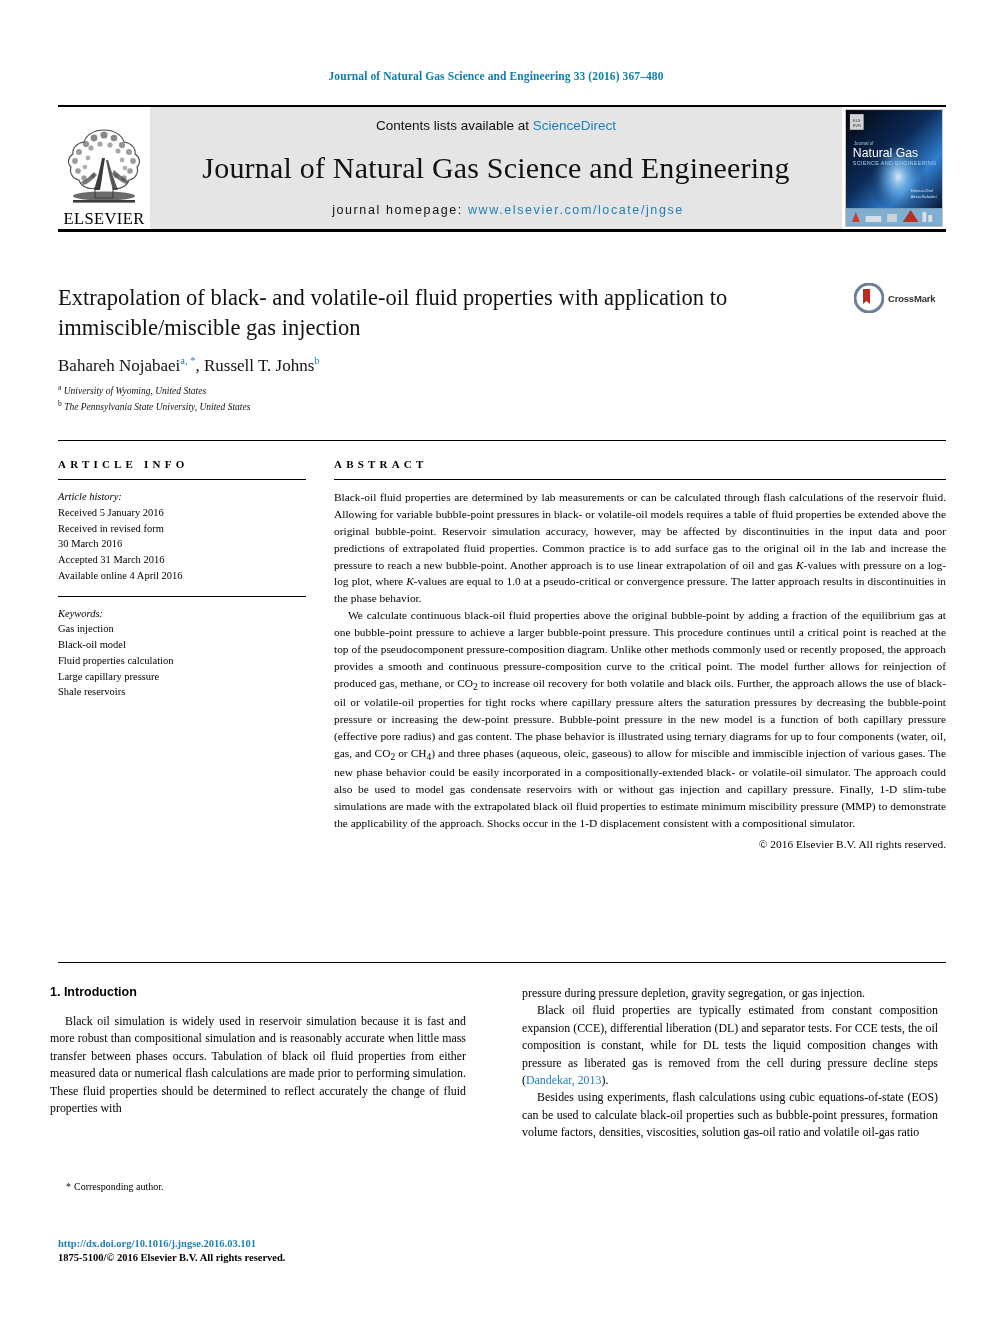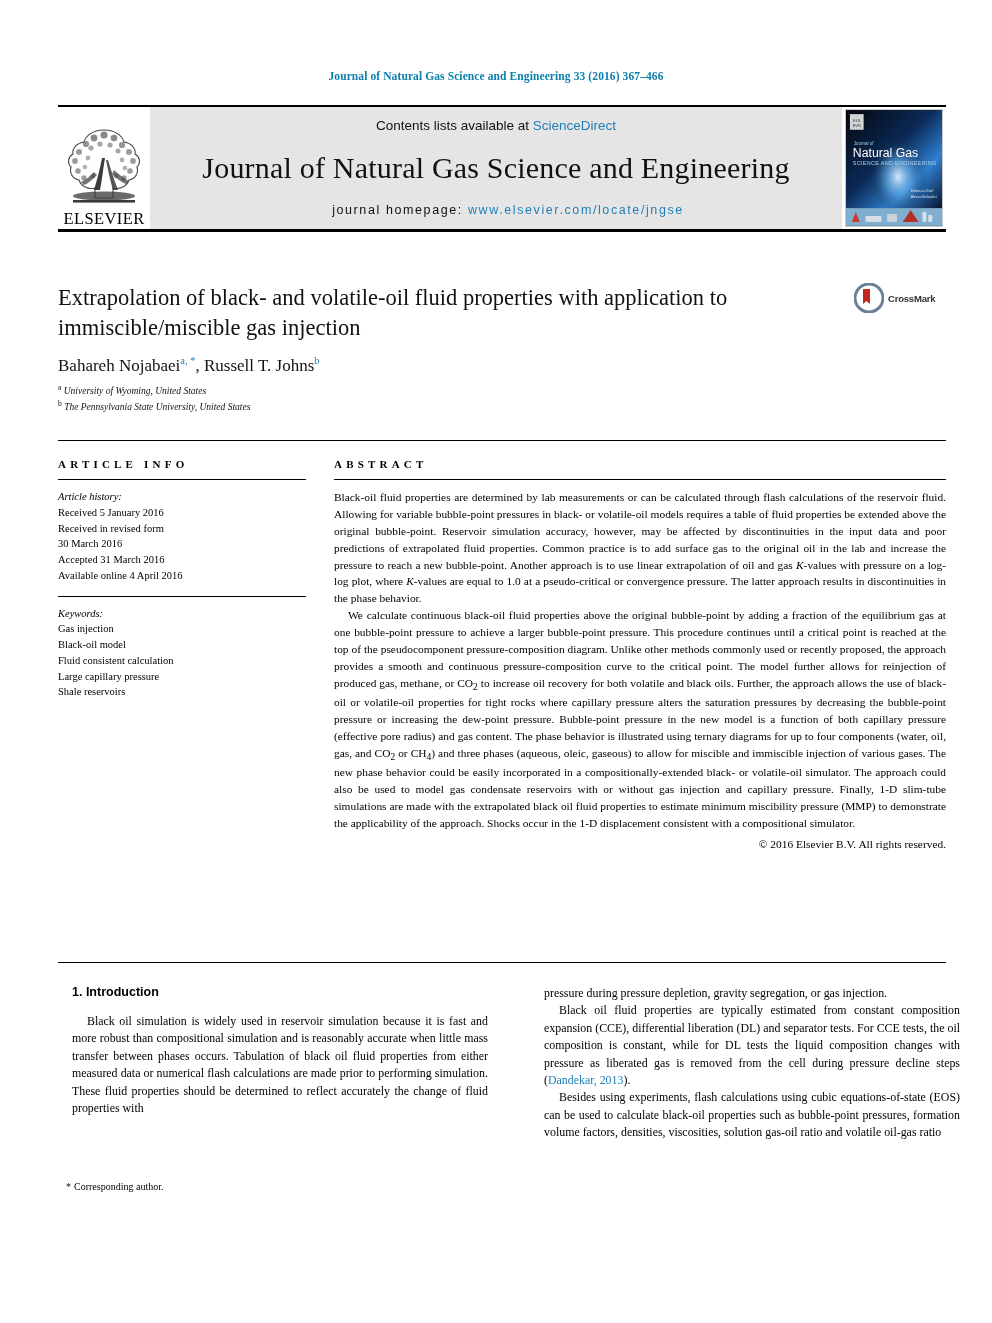--- a/index.html
+++ b/index.html
@@ -244,21 +244,21 @@
   .copyright-line {
     text-align: right;
     font-size: 11.4px;
     margin-top: 7px;
   }
 
   
   .rule-at-960 { top: 962px; }
   .body-cols {
     position: absolute;
-    left: 72px;
+    left: 50px;
     top: 985px;
     width: 888px;
     display: flex;
     gap: 56px;
   }
   .col {
     width: 416px;
   }
   .section-title {
     font-family: "Liberation Sans", sans-serif;
@@ -312,21 +312,21 @@
     color: #000;
     font-weight: bold;
     line-height: 1.35;
   }
 </style>
 </head>
 <body>
 
 <div class="page">
 
-  <div class="running-head">Journal of Natural Gas Science and Engineering 33 (2016) 367–466</div>
+  <div class="running-head">Journal of Natural Gas Science and Engineering 33 (2016) 367–480</div>
 
   <div class="masthead">
     <div class="rule-top"></div>
     <div class="masthead-row">
 
       <div class="elsevier-block">
         <span>
           <svg class="tree-svg" width="80" height="86" viewBox="0 0 80 86" xmlns="http://www.w3.org/2000/svg">
             <g fill="#3a3a3a">
               <path d="M40 6 C30 6 22 11 20 18 C13 19 8 24 9 30 C4 33 3 39 7 43 C5 49 9 55 15 56 C17 62 24 66 31 64 L31 74 L49 74 L49 64 C56 66 63 62 65 56 C71 55 75 49 73 43 C77 39 76 33 71 30 C72 24 67 19 60 18 C58 11 50 6 40 6 Z" fill="none" stroke="#4a4a4a" stroke-width="1.1"></path>
@@ -447,21 +447,21 @@
       <div>Received in revised form</div>
       <div>30 March 2016</div>
       <div>Accepted 31 March 2016</div>
       <div>Available online 4 April 2016</div>
     </div>
     <div class="info-sep"></div>
     <div class="info-group">
       <div class="grp-title">Keywords:</div>
       <div>Gas injection</div>
       <div>Black-oil model</div>
-      <div>Fluid consistent calculation</div>
+      <div>Fluid properties calculation</div>
       <div>Large capillary pressure</div>
       <div>Shale reservoirs</div>
     </div>
   </div>
 
   <div class="abs-col">
     <div class="sec-head">ABSTRACT</div>
     <div class="thin-rule"></div>
     <div class="abstract-body">
       <p>Black-oil fluid properties are determined by lab measurements or can be calculated through flash calculations of the reservoir fluid. Allowing for variable bubble-point pressures in black- or volatile-oil models requires a table of fluid properties be extended above the original bubble-point. Reservoir simulation accuracy, however, may be affected by discontinuities in the input data and poor predictions of extrapolated fluid properties. Common practice is to add surface gas to the original oil in the lab and increase the pressure to reach a new bubble-point. Another approach is to use linear extrapolation of oil and gas <i>K</i>-values with pressure on a log-log plot, where <i>K</i>-values are equal to 1.0 at a pseudo-critical or convergence pressure. The latter approach results in discontinuities in the phase behavior.</p>
@@ -481,14 +481,18 @@
       <p class="body-p">pressure during pressure depletion, gravity segregation, or gas injection.</p>
       <p class="body-p indent" id="para-cite">Black oil fluid properties are typically estimated from constant composition expansion (CCE), differential liberation (DL) and separator tests. For CCE tests, the oil composition is constant, while for DL tests the liquid composition changes with pressure as liberated gas is removed from the cell during pressure decline steps (<span class="cite">Dandekar, 2013</span>).</p>
       <p class="body-p indent">Besides using experiments, flash calculations using cubic equations-of-state (EOS) can be used to calculate black-oil properties such as bubble-point pressures, formation volume factors, densities, viscosities, solution gas-oil ratio and volatile oil-gas ratio</p>
     </div>
   </div>
 
   <div class="footnote">
     <span class="star">*</span><span>Corresponding author.</span>
   </div>
 
+  <div class="footer">
+    <div class="doi">http://dx.doi.org/10.1016/j.jngse.2016.03.101</div>
+    <div class="issn">1875-5100/© 2016 Elsevier B.V. All rights reserved.</div>
+  </div>
 
 </div>
 
 </body></html>

